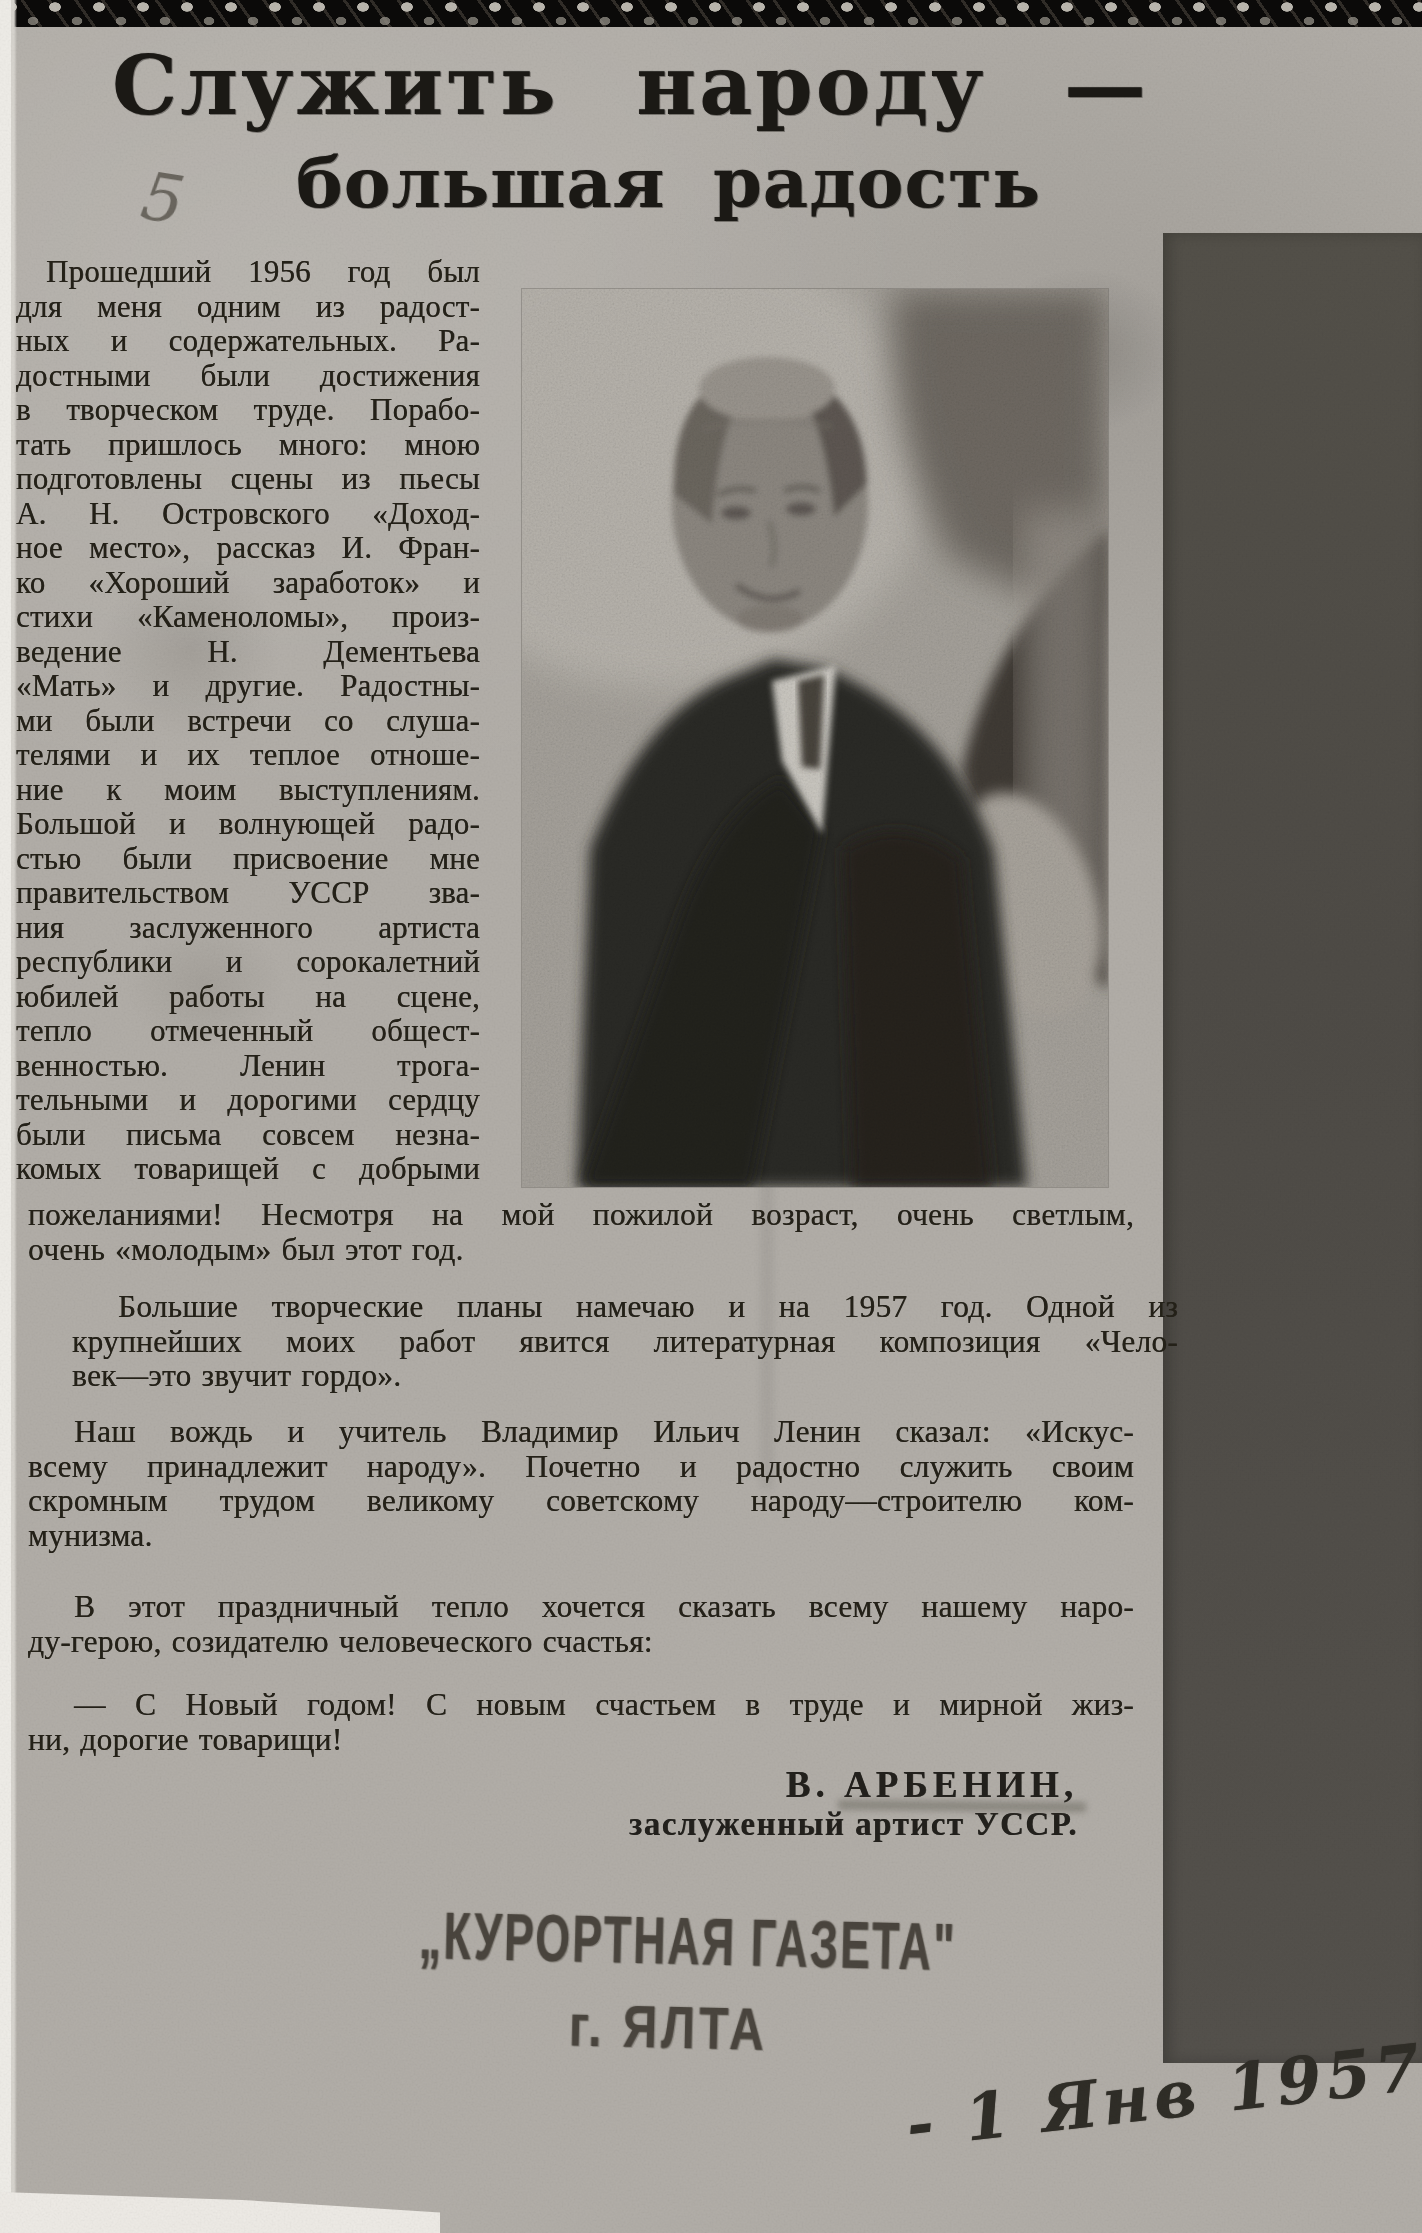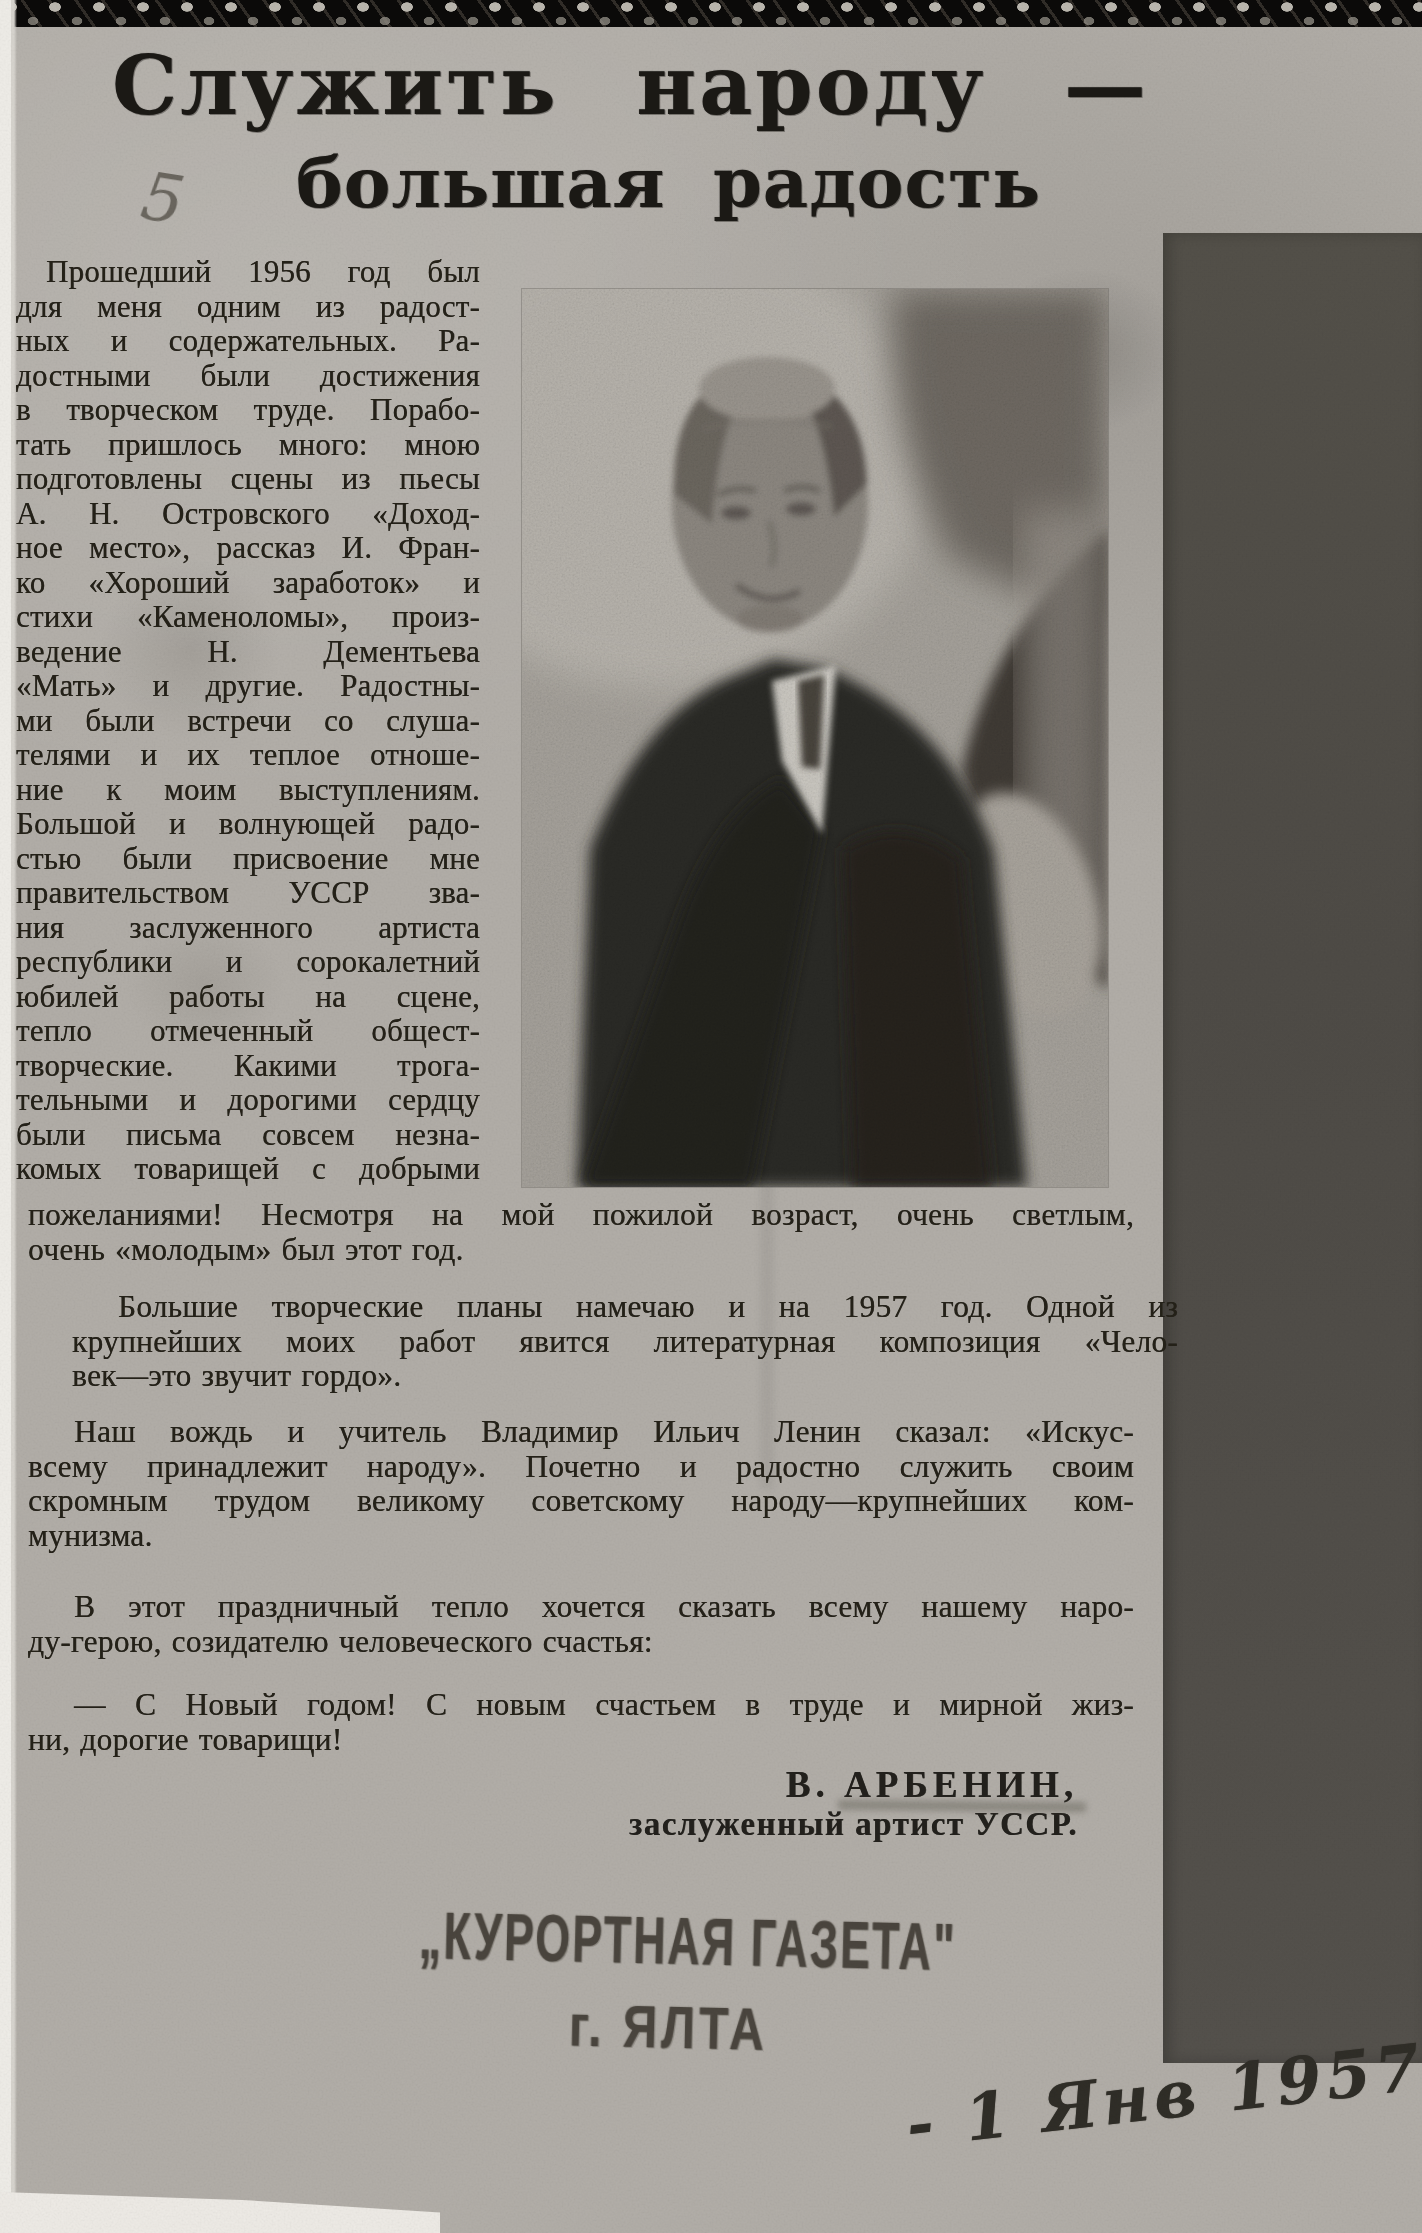--- a/index.html
+++ b/index.html
@@ -137,21 +137,21 @@
     <div class="ln">ми были встречи со слуша-</div>
     <div class="ln">телями и их теплое отноше-</div>
     <div class="ln">ние к моим выступлениям.</div>
     <div class="ln">Большой и волнующей радо-</div>
     <div class="ln">стью были присвоение мне</div>
     <div class="ln">правительством УССР зва-</div>
     <div class="ln">ния заслуженного артиста</div>
     <div class="ln">республики и сорокалетний</div>
     <div class="ln">юбилей работы на сцене,</div>
     <div class="ln">тепло отмеченный общест-</div>
-    <div class="ln">творческие. Какими трога-</div>
+    <div class="ln">венностью. Ленин трога-</div>
     <div class="ln">тельными и дорогими сердцу</div>
     <div class="ln">были письма совсем незна-</div>
     <div class="ln">комых товарищей с добрыми</div>
   </div>
 
   <div class="photo">
     <svg width="586" height="898" viewBox="0 0 586 898" xmlns="http://www.w3.org/2000/svg">
       <defs>
         <filter id="soft">
             <feGaussianBlur stdDeviation="18"></feGaussianBlur>
@@ -201,21 +201,21 @@
     <div class="ln flush">очень «молодым» был этот год.</div>
   </div>
   <div class="fw p2">
     <div class="ln ind2">Большие творческие планы намечаю и на 1957 год. Одной из</div>
     <div class="ln">крупнейших моих работ явится литературная композиция «Чело-</div>
     <div class="ln flush">век—это звучит гордо».</div>
   </div>
   <div class="fw p3">
     <div class="ln ind2">Наш вождь и учитель Владимир Ильич Ленин сказал: «Искус-</div>
     <div class="ln">всему принадлежит народу». Почетно и радостно служить своим</div>
-    <div class="ln">скромным трудом великому советскому народу—крупнейших ком-</div>
+    <div class="ln">скромным трудом великому советскому народу—строителю ком-</div>
     <div class="ln flush">мунизма.</div>
   </div>
   <div class="fw p4">
     <div class="ln ind2">В этот праздничный тепло хочется сказать всему нашему наро-</div>
     <div class="ln flush">ду-герою, созидателю человеческого счастья:</div>
   </div>
   <div class="fw p5">
     <div class="ln ind2">— С Новый годом! С новым счастьем в труде и мирной жиз-</div>
     <div class="ln flush">ни, дорогие товарищи!</div>
   </div>

